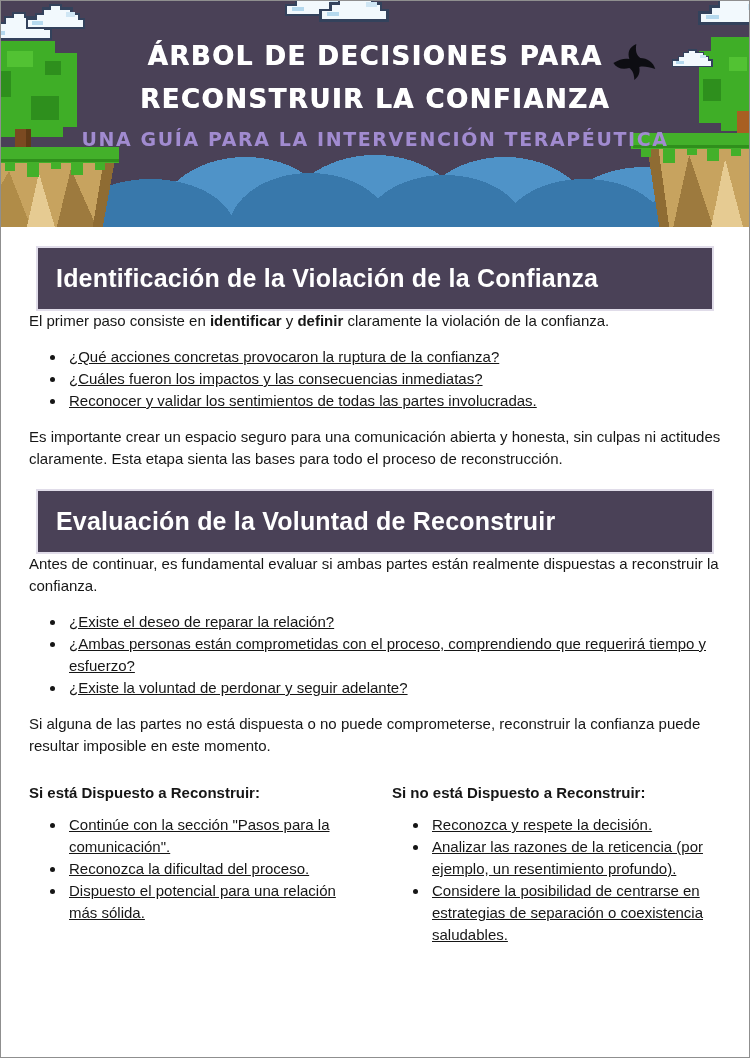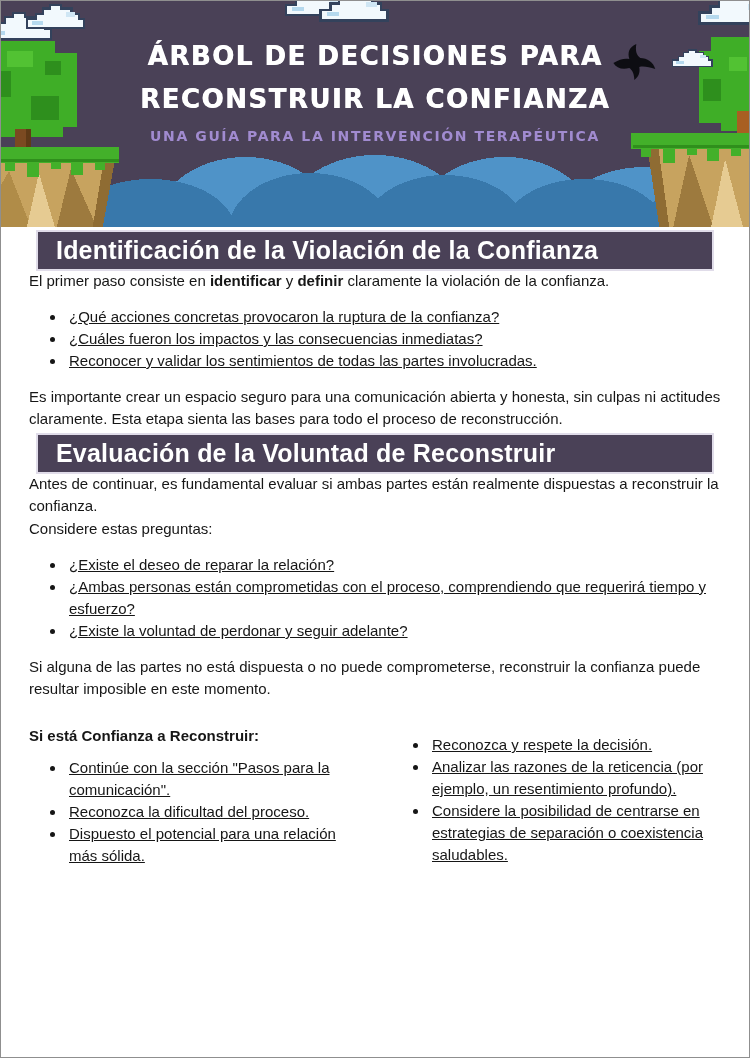--- a/index.html
+++ b/index.html
@@ -23,31 +23,31 @@
   .hero-title{
     color:var(--title-color,#fff);
     font-weight:bold;font-size:26px;line-height:43px;
     letter-spacing:1.5px;
     font-family:"DejaVu Sans",sans-serif;
     text-shadow:0.6px 0 0 var(--title-color,#fff);
   }
   .hero-subtitle{
     margin-top:7px;
     color:var(--subtitle-color,#a18bd0);
-    font-weight:bold;font-size:14px;letter-spacing:1.6px;
+    font-weight:bold;font-size:19px;letter-spacing:1.6px;
     font-family:"DejaVu Sans",sans-serif;
   }
   
   .content{padding:0 28px;font-size:15px;line-height:22px;}
   .banner{
-    margin:5px 9px 0 9px;
+    margin:21px 9px 0 9px;
     background:var(--banner-bg,#4a4157);
     color:#fff;
     font-weight:bold;font-size:25px;line-height:31px;
-    padding:3px 18px;
+    padding:15px 18px;
     letter-spacing:.2px;
     outline:2px solid rgba(214,208,226,.75);
   }
   .content p{margin:1px 0;}
   .content ul{margin:14px 0;padding-left:37px;text-decoration:underline;}
   .content li{padding-left:3px;}
   b{font-weight:bold;}
   .columns{display:flex;gap:34px;margin-top:24px;}
   .col{flex:1 1 0;}
   .col-heading{font-weight:bold;margin:0 0 16px 0;}
@@ -168,40 +168,40 @@
         <li>¿Cuáles fueron los impactos y las consecuencias inmediatas?</li>
         <li>Reconocer y validar los sentimientos de todas las partes involucradas.</li>
       </ul>
 
     <p>Es importante crear un espacio seguro para una comunicación abierta y honesta, sin culpas ni actitudes claramente. Esta etapa sienta las bases para todo el proceso de reconstrucción.</p>
 
     <h2 class="banner">Evaluación de la Voluntad de Reconstruir</h2>
 
     <p>Antes de continuar, es fundamental evaluar si ambas partes están realmente dispuestas a reconstruir la confianza.</p>
 
-    <p>Considere estas preguntas:</p>
 
     <ul>
         <li>¿Existe el deseo de reparar la relación?</li>
         <li>¿Ambas personas están comprometidas con el proceso, comprendiendo que requerirá tiempo y esfuerzo?</li>
         <li>¿Existe la voluntad de perdonar y seguir adelante?</li>
       </ul>
 
     <p>Si alguna de las partes no está dispuesta o no puede comprometerse, reconstruir la confianza puede resultar imposible en este momento.</p>
 
     <div class="columns">
       <div class="col">
-        <p class="col-heading">Si está Confianza a Reconstruir:</p>
+        <p class="col-heading">Si está Dispuesto a Reconstruir:</p>
         <ul>
             <li>Continúe con la sección "Pasos para la comunicación".</li>
             <li>Reconozca la dificultad del proceso.</li>
             <li>Dispuesto el potencial para una relación más sólida.</li>
           </ul>
       </div>
       <div class="col">
+        <p class="col-heading">Si no está Dispuesto a Reconstruir:</p>
         <ul>
             <li>Reconozca y respete la decisión.</li>
             <li>Analizar las razones de la reticencia (por ejemplo, un resentimiento profundo).</li>
             <li>Considere la posibilidad de centrarse en estrategias de separación o coexistencia saludables.</li>
           </ul>
       </div>
     </div>
 
   </main>
 </div>

